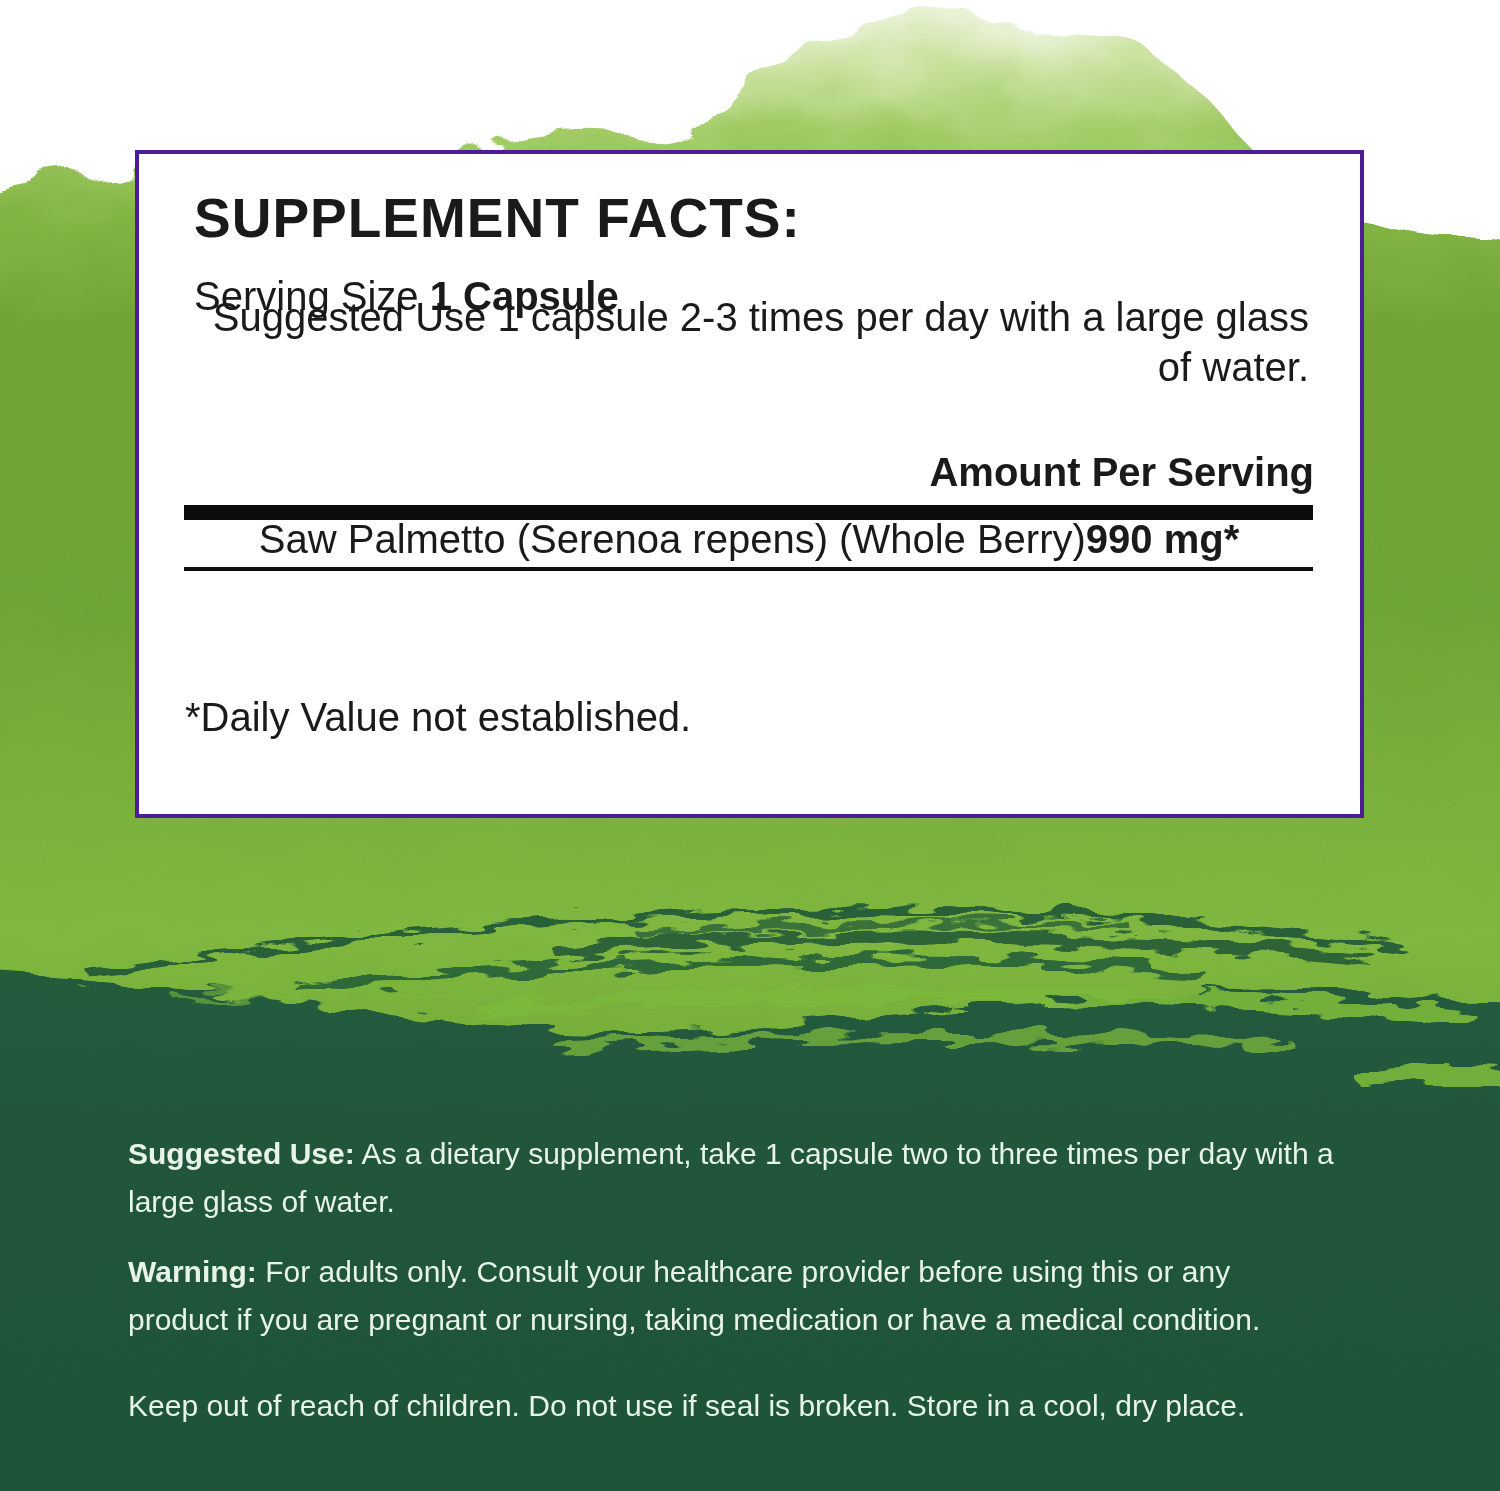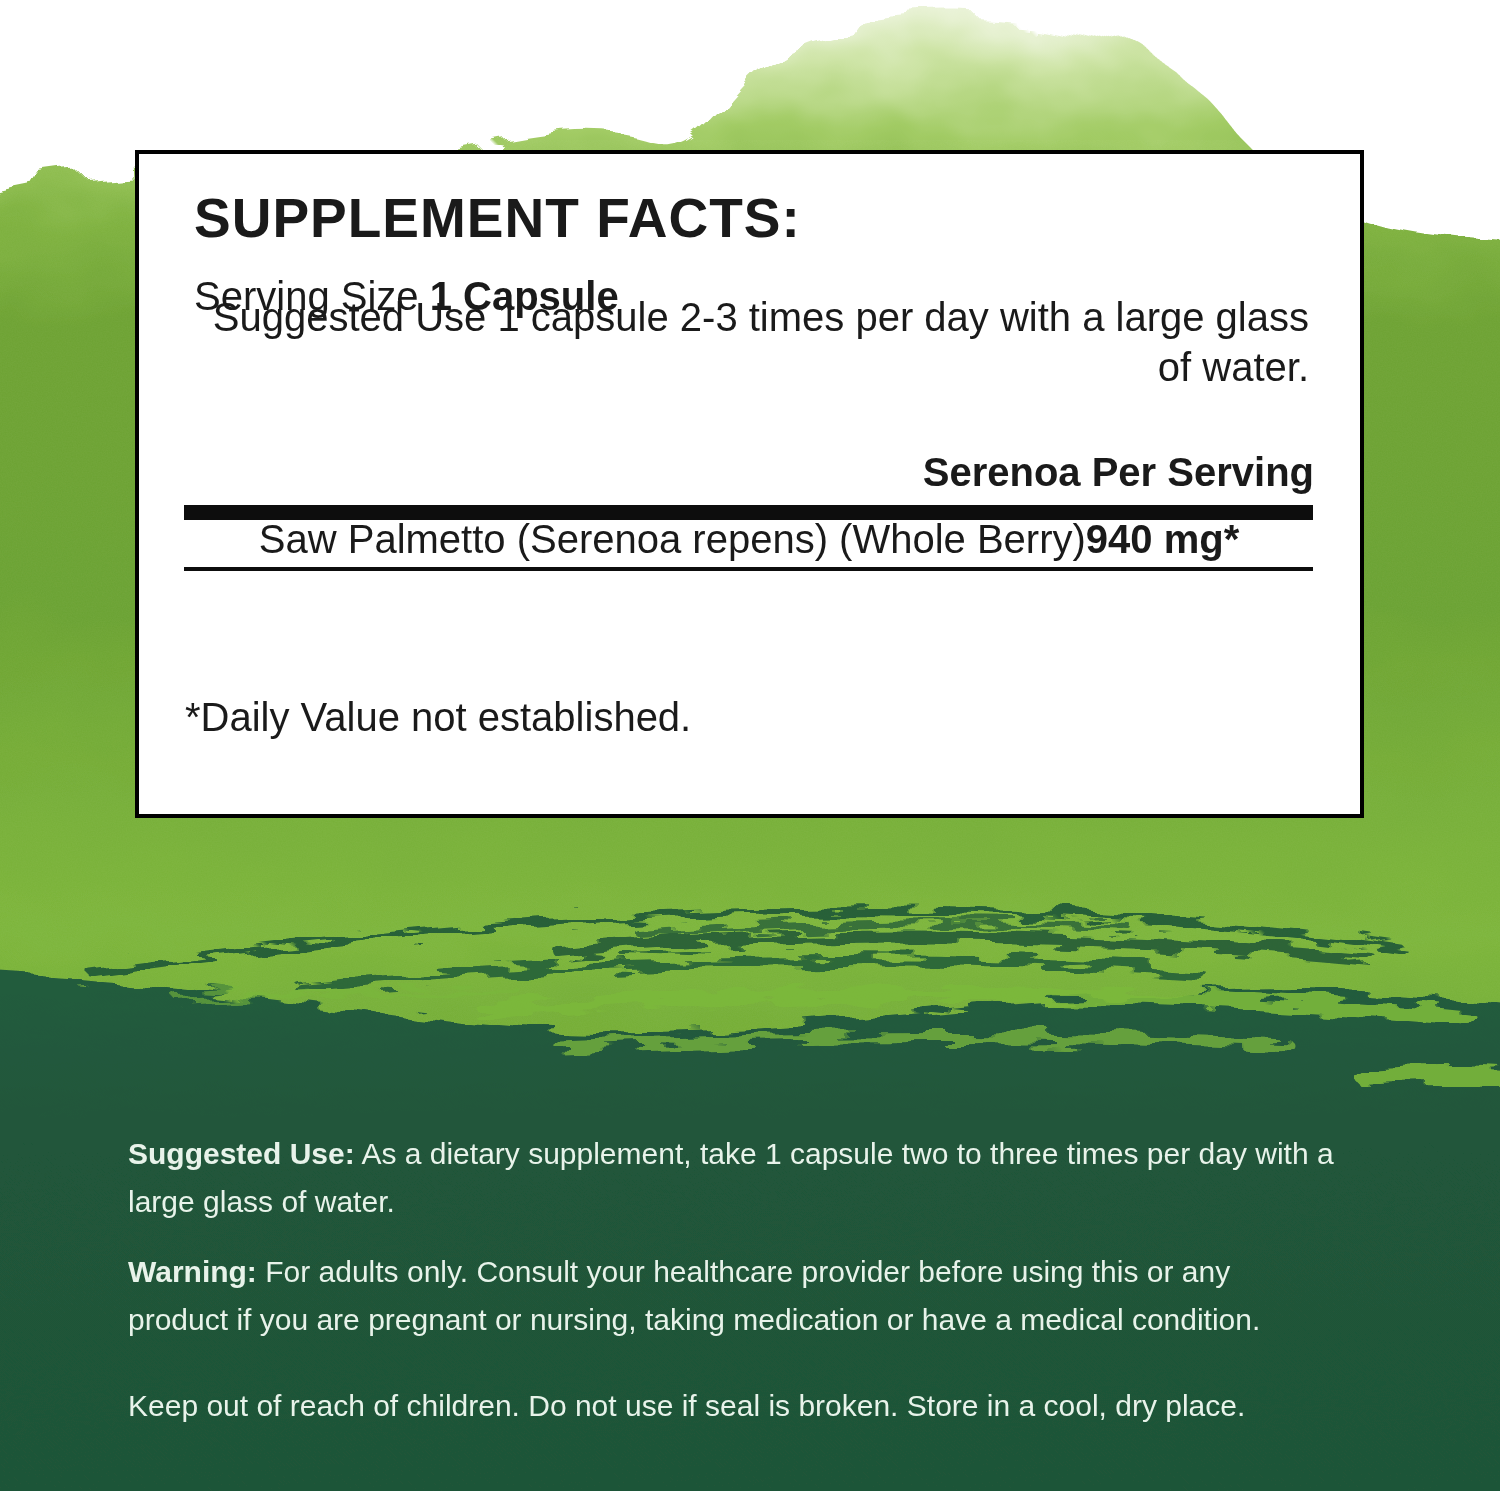--- a/index.html
+++ b/index.html
@@ -12,21 +12,21 @@
   }
   .bg-svg { position: absolute; left: 0; top: 0; width: 1500px; height: 1491px; display: block; }
 
   
   .facts-panel {
     position: absolute;
     left: 135px; top: 150px;
     width: 1229px; height: 668px;
     box-sizing: border-box;
     background: #ffffff;
-    border: 4px solid #000000;
+    border: 4px solid #4c1d95;
     color: #1a1a1a;
   }
   .facts-panel * { box-sizing: border-box; }
   .sf-title {
     position: absolute; left: 55px; top: 32px;
     font-size: 55px; font-weight: bold; letter-spacing: 1px;
   }
   .sf-serving {
     position: absolute; left: 55px; top: 88px;
     font-size: 40px;
@@ -143,27 +143,27 @@
   <div class="facts-panel">
     <div class="sf-title">SUPPLEMENT FACTS:</div>
 
     <div class="sf-serving">
       <span>Serving Size</span>
       <strong>1 Capsule</strong>
     </div>
 
     <div class="sf-suguse">Suggested Use 1 capsule 2-3 times per day with a large glass of water.</div>
 
-    <div class="sf-amount">Serenoa Per Serving</div>
+    <div class="sf-amount">Amount Per Serving</div>
 
     <div class="sf-bar"></div>
 
     <div class="sf-row">
       <span class="sf-ing">Saw Palmetto (Serenoa repens) (Whole Berry)</span>
-      <span class="sf-amt">940 mg*</span>
+      <span class="sf-amt">990 mg*</span>
     </div>
 
     <div class="sf-rule"></div>
 
 
     <div class="sf-footnote">*Daily Value not established.</div>
   </div>
 
   <div class="bottom-text">
     <p class="p1"><strong>Suggested Use:</strong> <span>As a dietary supplement, take 1 capsule two to three times per day with a large glass of water.</span></p>

